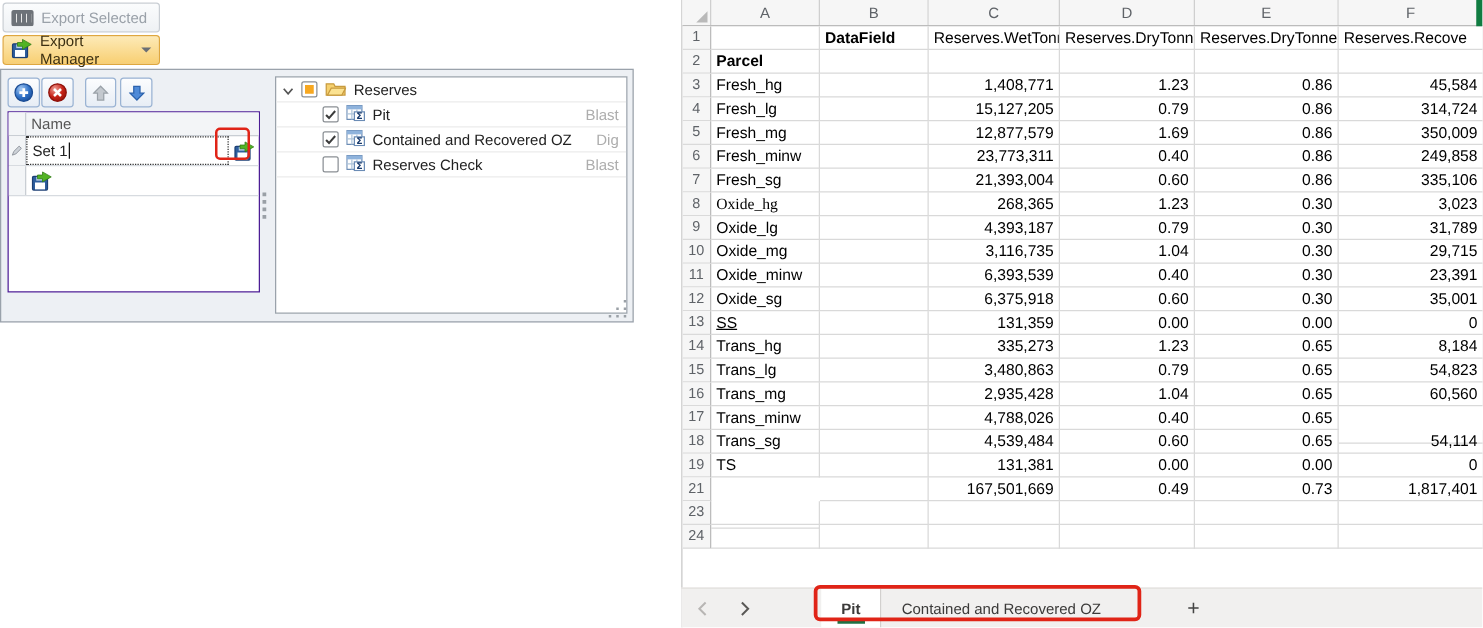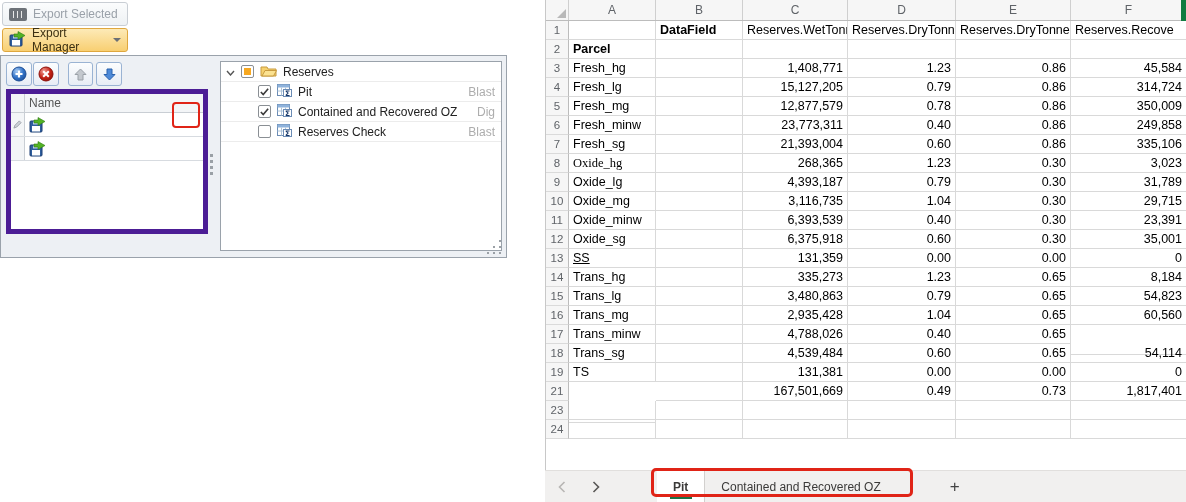--- a/index.html
+++ b/index.html
@@ -16,21 +16,21 @@
       background-image:repeating-linear-gradient(90deg,transparent 0 2px,#e8e8e8 2px 3px,transparent 3px 4px);
       background-size:14px 7px;background-position:2px 3px;background-repeat:no-repeat;flex:0 0 auto;}
   .caret-down{width:0;height:0;border-left:4px solid transparent;border-right:4px solid transparent;
       border-top:4px solid #6b6f75;margin-left:auto;}
 
   
   #mgr-window{left:0;top:55px;width:507px;height:203px;background:#edf0f4;border:1px solid #9aa2ab;box-sizing:border-box;}
   .mini-btn{top:6px;height:22px;border:1px solid #9ab3d3;border-radius:3px;background:linear-gradient(#fcfdfe,#e7edf5);
       display:flex;align-items:center;justify-content:center;}
   
-  #set-list{left:5px;top:33px;width:202px;height:145px;background:#fff;border:5px solid #4c1d95;box-sizing:border-box;}
+  #set-list{left:5px;top:33px;width:202px;height:145px;background:#fff;border:1px solid #4c1d95;box-sizing:border-box;}
   .list-header{height:18px;background:#f3f5f7;border-bottom:1px solid #c9ced4;display:flex;align-items:center;color:#555;}
   .list-header .sel-col{height:100%;}
   .sel-col{width:14px;flex:0 0 14px;background:#f3f5f7;border-right:1px solid #c9ced4;box-sizing:border-box;
       display:flex;align-items:center;justify-content:center;}
   .list-row{height:23px;display:flex;align-items:stretch;border-bottom:1px solid #d7dbe0;}
   .row-cell{flex:1;display:flex;align-items:center;padding:0 4px;position:relative;box-sizing:border-box;}
   .row-cell.editing{border:1px dotted #333;}
   .text-caret{width:1px;height:13px;background:#111;margin-left:1px;}
   .row-export{flex:0 0 24px;display:flex;align-items:center;justify-content:center;}
   
@@ -140,20 +140,24 @@
     <div class="list-header">
       <span class="sel-col"></span>
       <span style="padding-left:4px;">Name</span>
     </div>
     <div id="list-rows">
         <div class="list-row">
           <span class="sel-col">
             <svg width="9" height="9" viewBox="0 0 10 10">
               <path d="M1 9 L2.2 5.8 L7 1 L9 3 L4.2 7.8 Z" fill="#cdd2d8" stroke="#8a9099" stroke-width="0.8"></path>
             </svg>
+          </span>
+          <span class="row-cell editing">
+            <span>Set 1</span>
+            <span class="text-caret"></span>
           </span>
           <span class="row-export">
             <svg width="17" height="16" viewBox="0 0 17 16">
               <rect x="1" y="4" width="12" height="11" rx="1" fill="#2e5e9e" stroke="#1c3f74"></rect>
               <rect x="3" y="9" width="8" height="5.5" fill="#fff"></rect>
               <rect x="4" y="4.5" width="7" height="3" fill="#b9cfe8"></rect>
               <polygon points="9,0.5 16,4.5 9,8.5 9,6 5,6 5,3 9,3" fill="#53b324" stroke="#2d7a12" stroke-width="0.6"></polygon>
             </svg>
           </span>
         </div>
@@ -306,21 +310,21 @@
         <div class="cell num" style="width: 105px;">15,127,205</div>
         <div class="cell num" style="width: 108px;">0.79</div>
         <div class="cell num" style="width: 115px;">0.86</div>
         <div class="cell num" style="width: 116px;">314,724</div>
       </div>
       <div class="srow">
         <div class="rnum" style="width: 23px;">5</div>
         <div class="cell" style="width: 87px;">Fresh_mg</div>
         <div class="cell" style="width: 87px;"></div>
         <div class="cell num" style="width: 105px;">12,877,579</div>
-        <div class="cell num" style="width: 108px;">0.78</div>
+        <div class="cell num" style="width: 108px;">1.69</div>
         <div class="cell num" style="width: 115px;">0.86</div>
         <div class="cell num" style="width: 116px;">350,009</div>
       </div>
       <div class="srow">
         <div class="rnum" style="width: 23px;">6</div>
         <div class="cell" style="width: 87px;">Fresh_minw</div>
         <div class="cell" style="width: 87px;"></div>
         <div class="cell num" style="width: 105px;">23,773,311</div>
         <div class="cell num" style="width: 108px;">0.40</div>
         <div class="cell num" style="width: 115px;">0.86</div>

